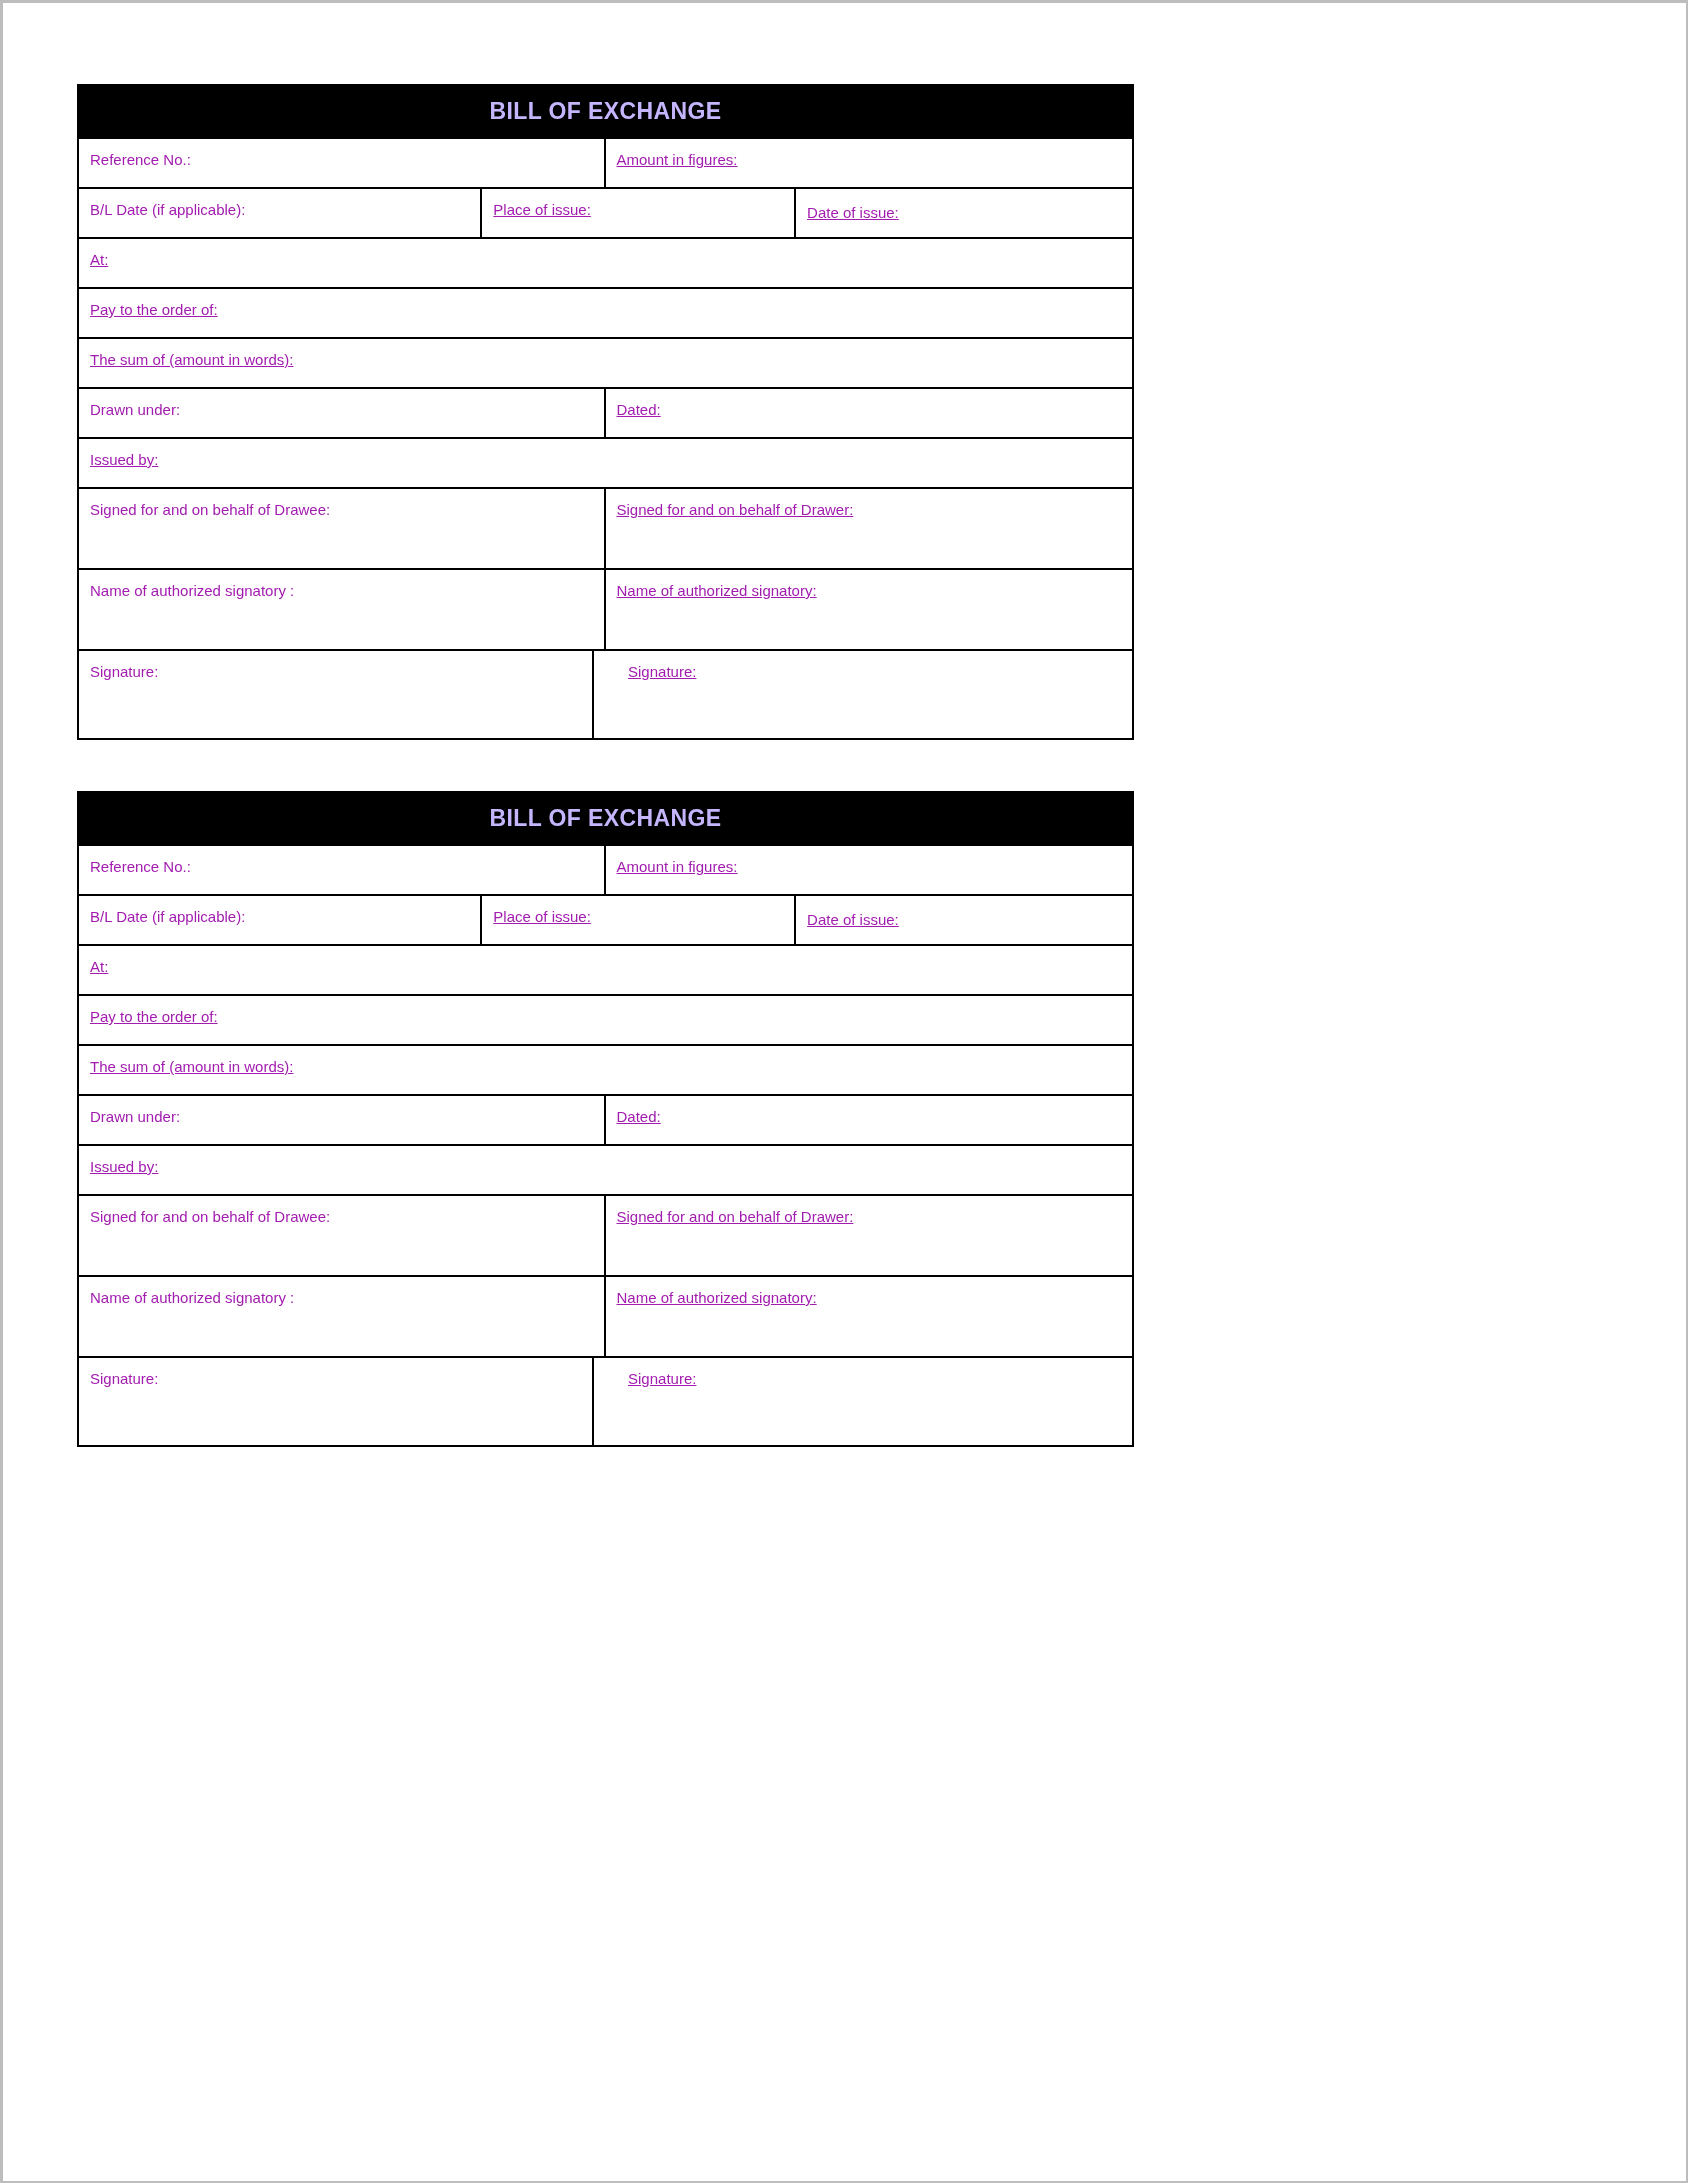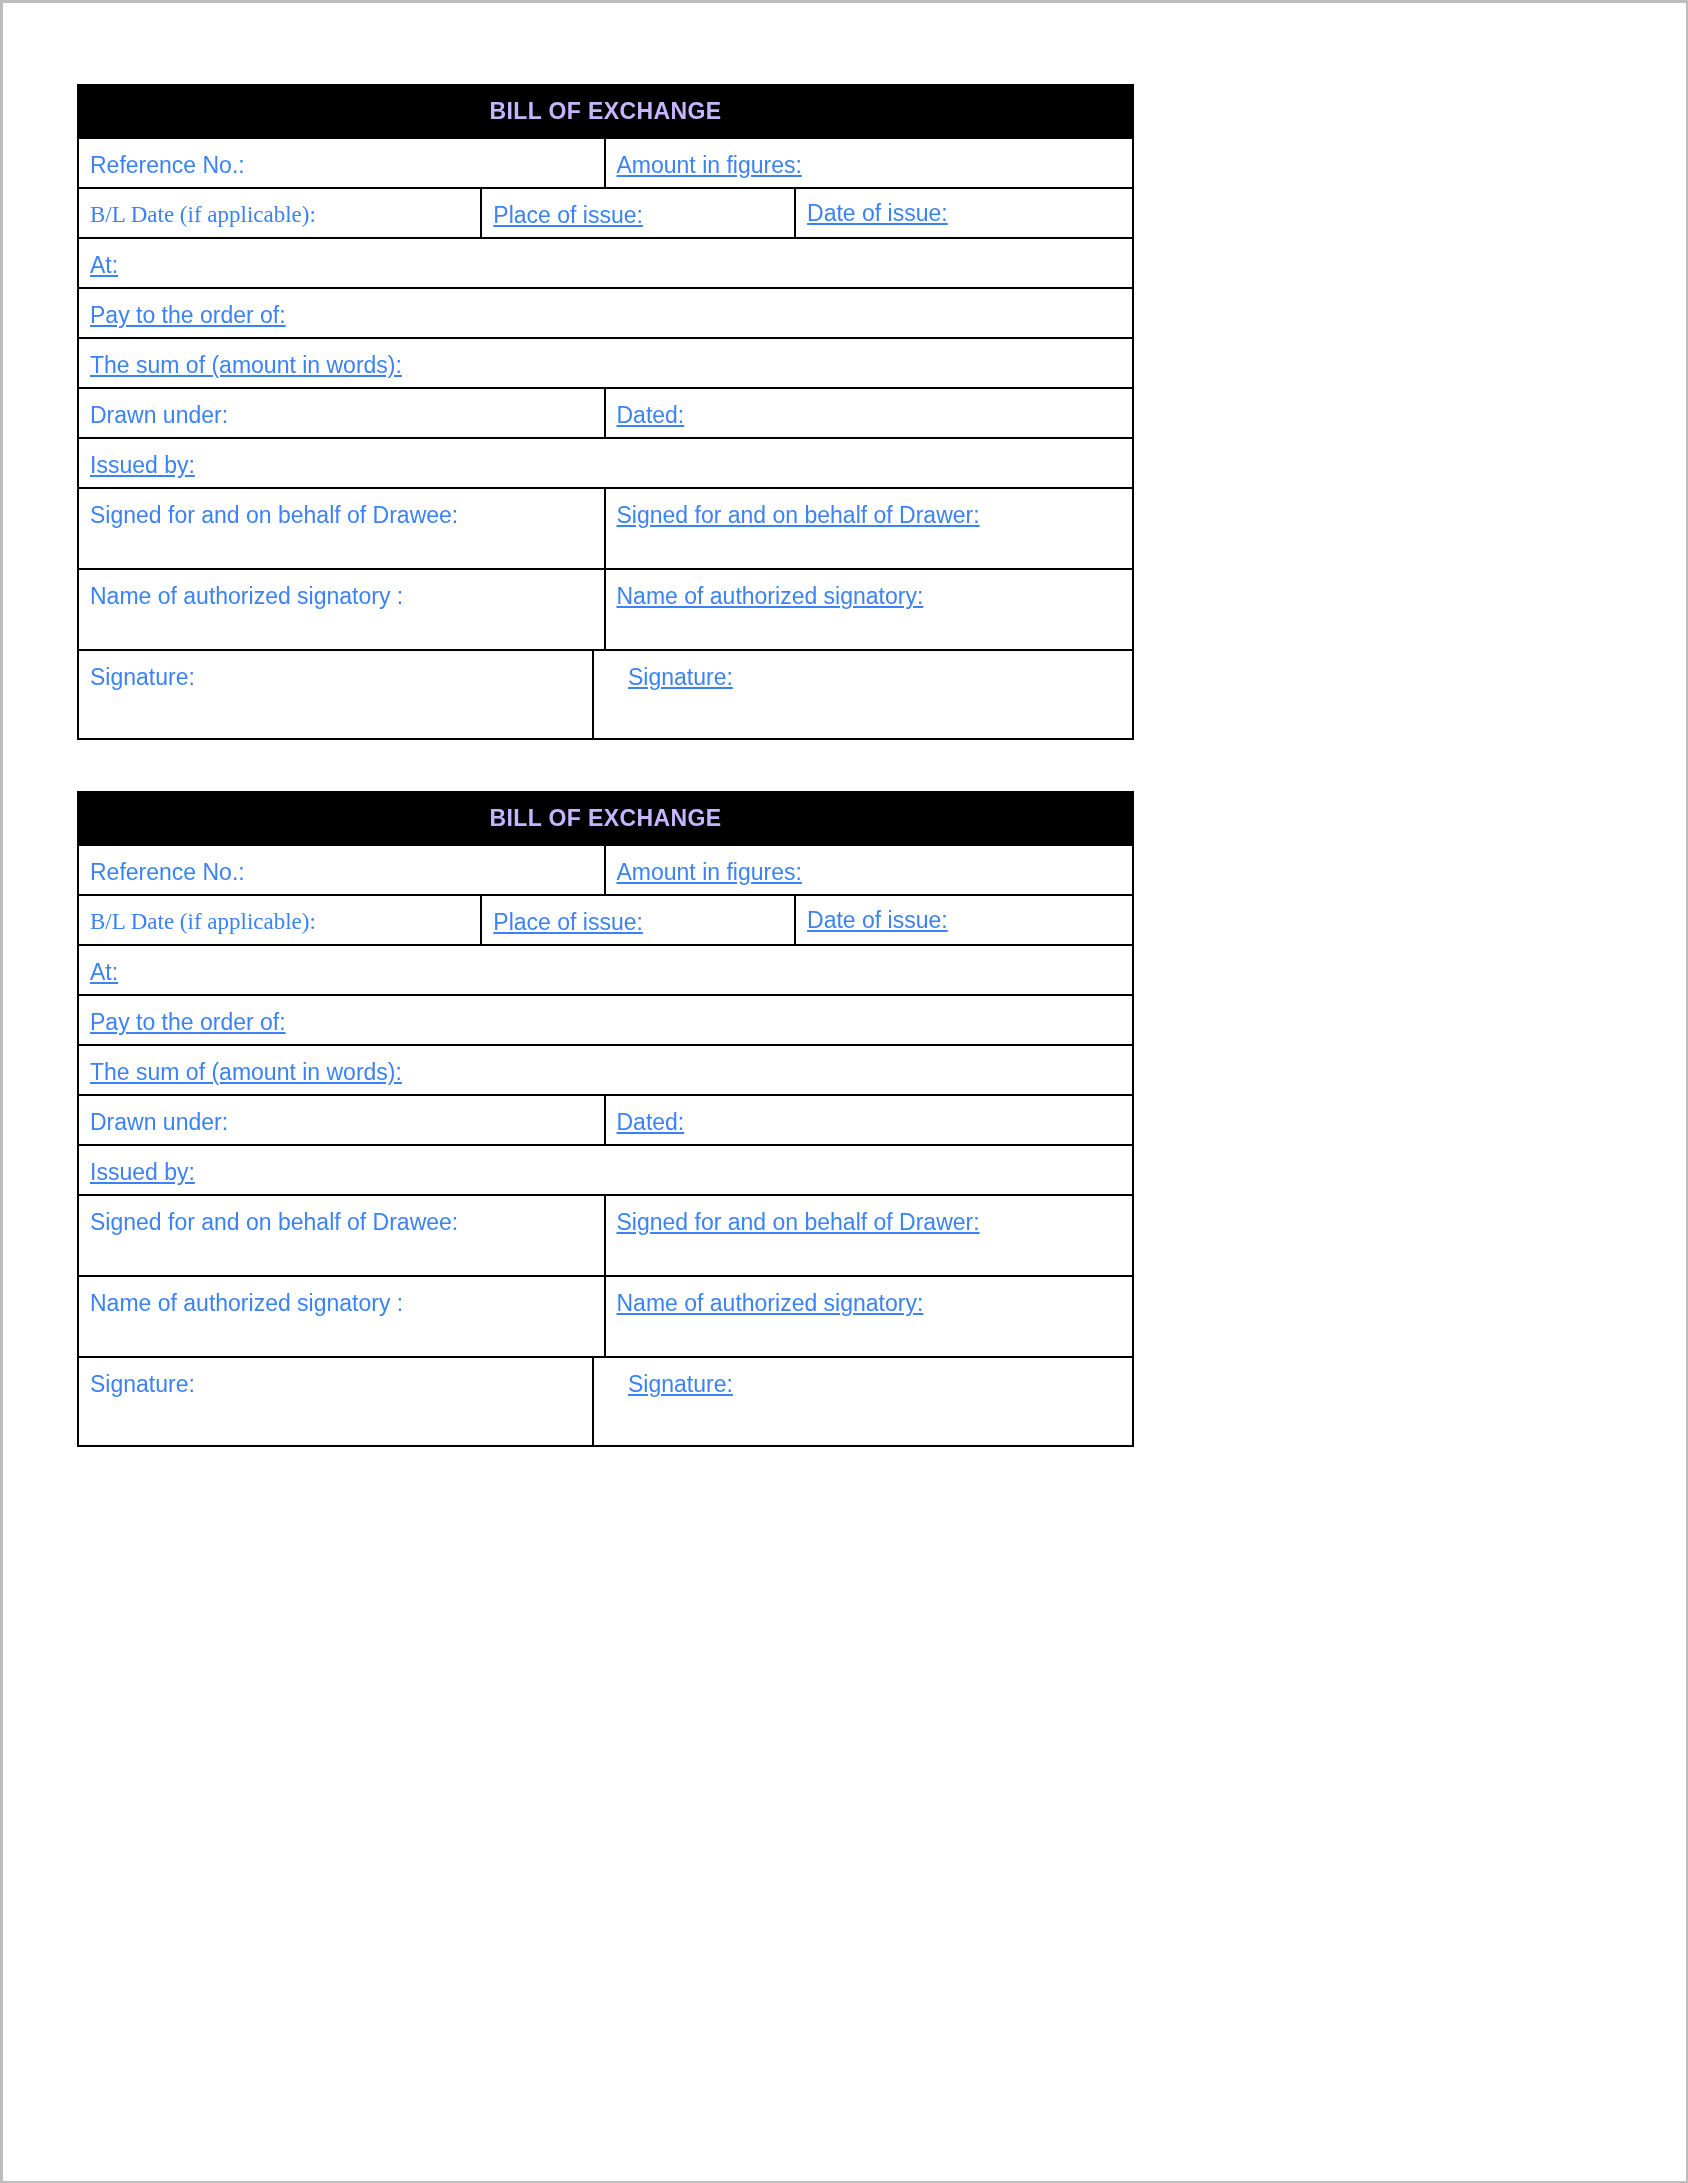--- a/index.html
+++ b/index.html
@@ -55,33 +55,33 @@
     display: flex;
     width: 100%;
     box-sizing: border-box;
     border-bottom: 2px solid #000000;
   }
   .frow:last-child { border-bottom: none; }
 
   .fcell {
     box-sizing: border-box;
     padding: 12px 10px 12px 11px;
-    font-size: 23px;
+    font-size: 15px;
     line-height: 1.25;
-    color: #3b82f6;
+    color: #a21caf;
     border-right: 2px solid #000000;
     display: flex;
     align-items: flex-start;
   }
   .fcell:last-child { border-right: none; text-decoration: underline; }
 
   
   .w-half   { width: 50%; }
   .w-full   { width: 100%; }
-  .w-38     { width: 38.3%; font-family: Liberation Serif, serif; }
+  .w-38     { width: 38.3%; }
   .w-29_8   { width: 29.8%; text-decoration: underline; }
   .w-31_9   { width: 31.9%; align-items: center; }
 
   
   .r-std   { height: 50px; }
   .r-tall  { height: 81px; }
   .r-taller{ height: 87px; gap: 23px; }
 
   .spacer-between { height: 51px; }
 

